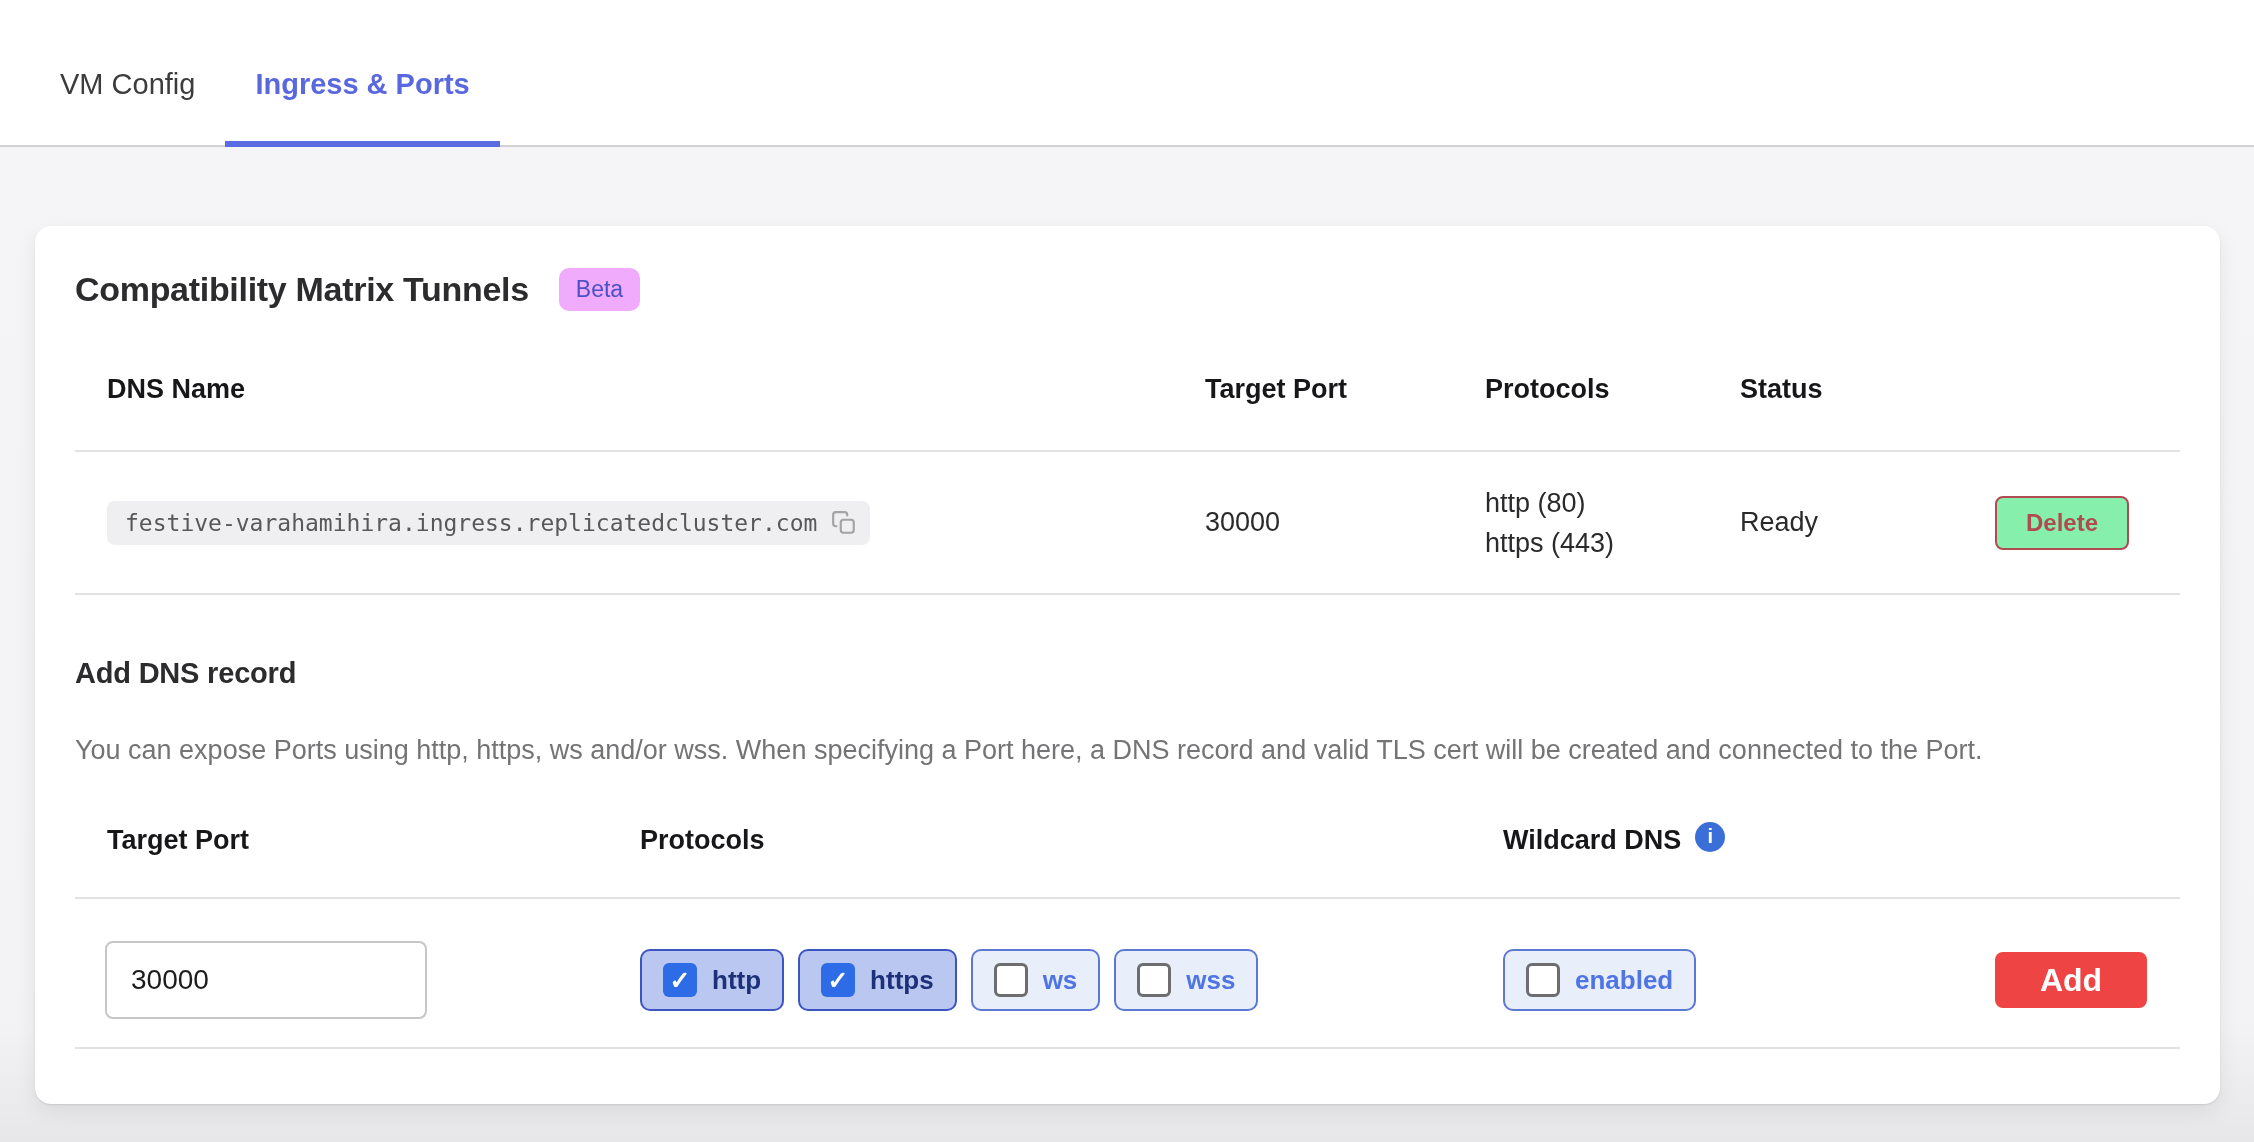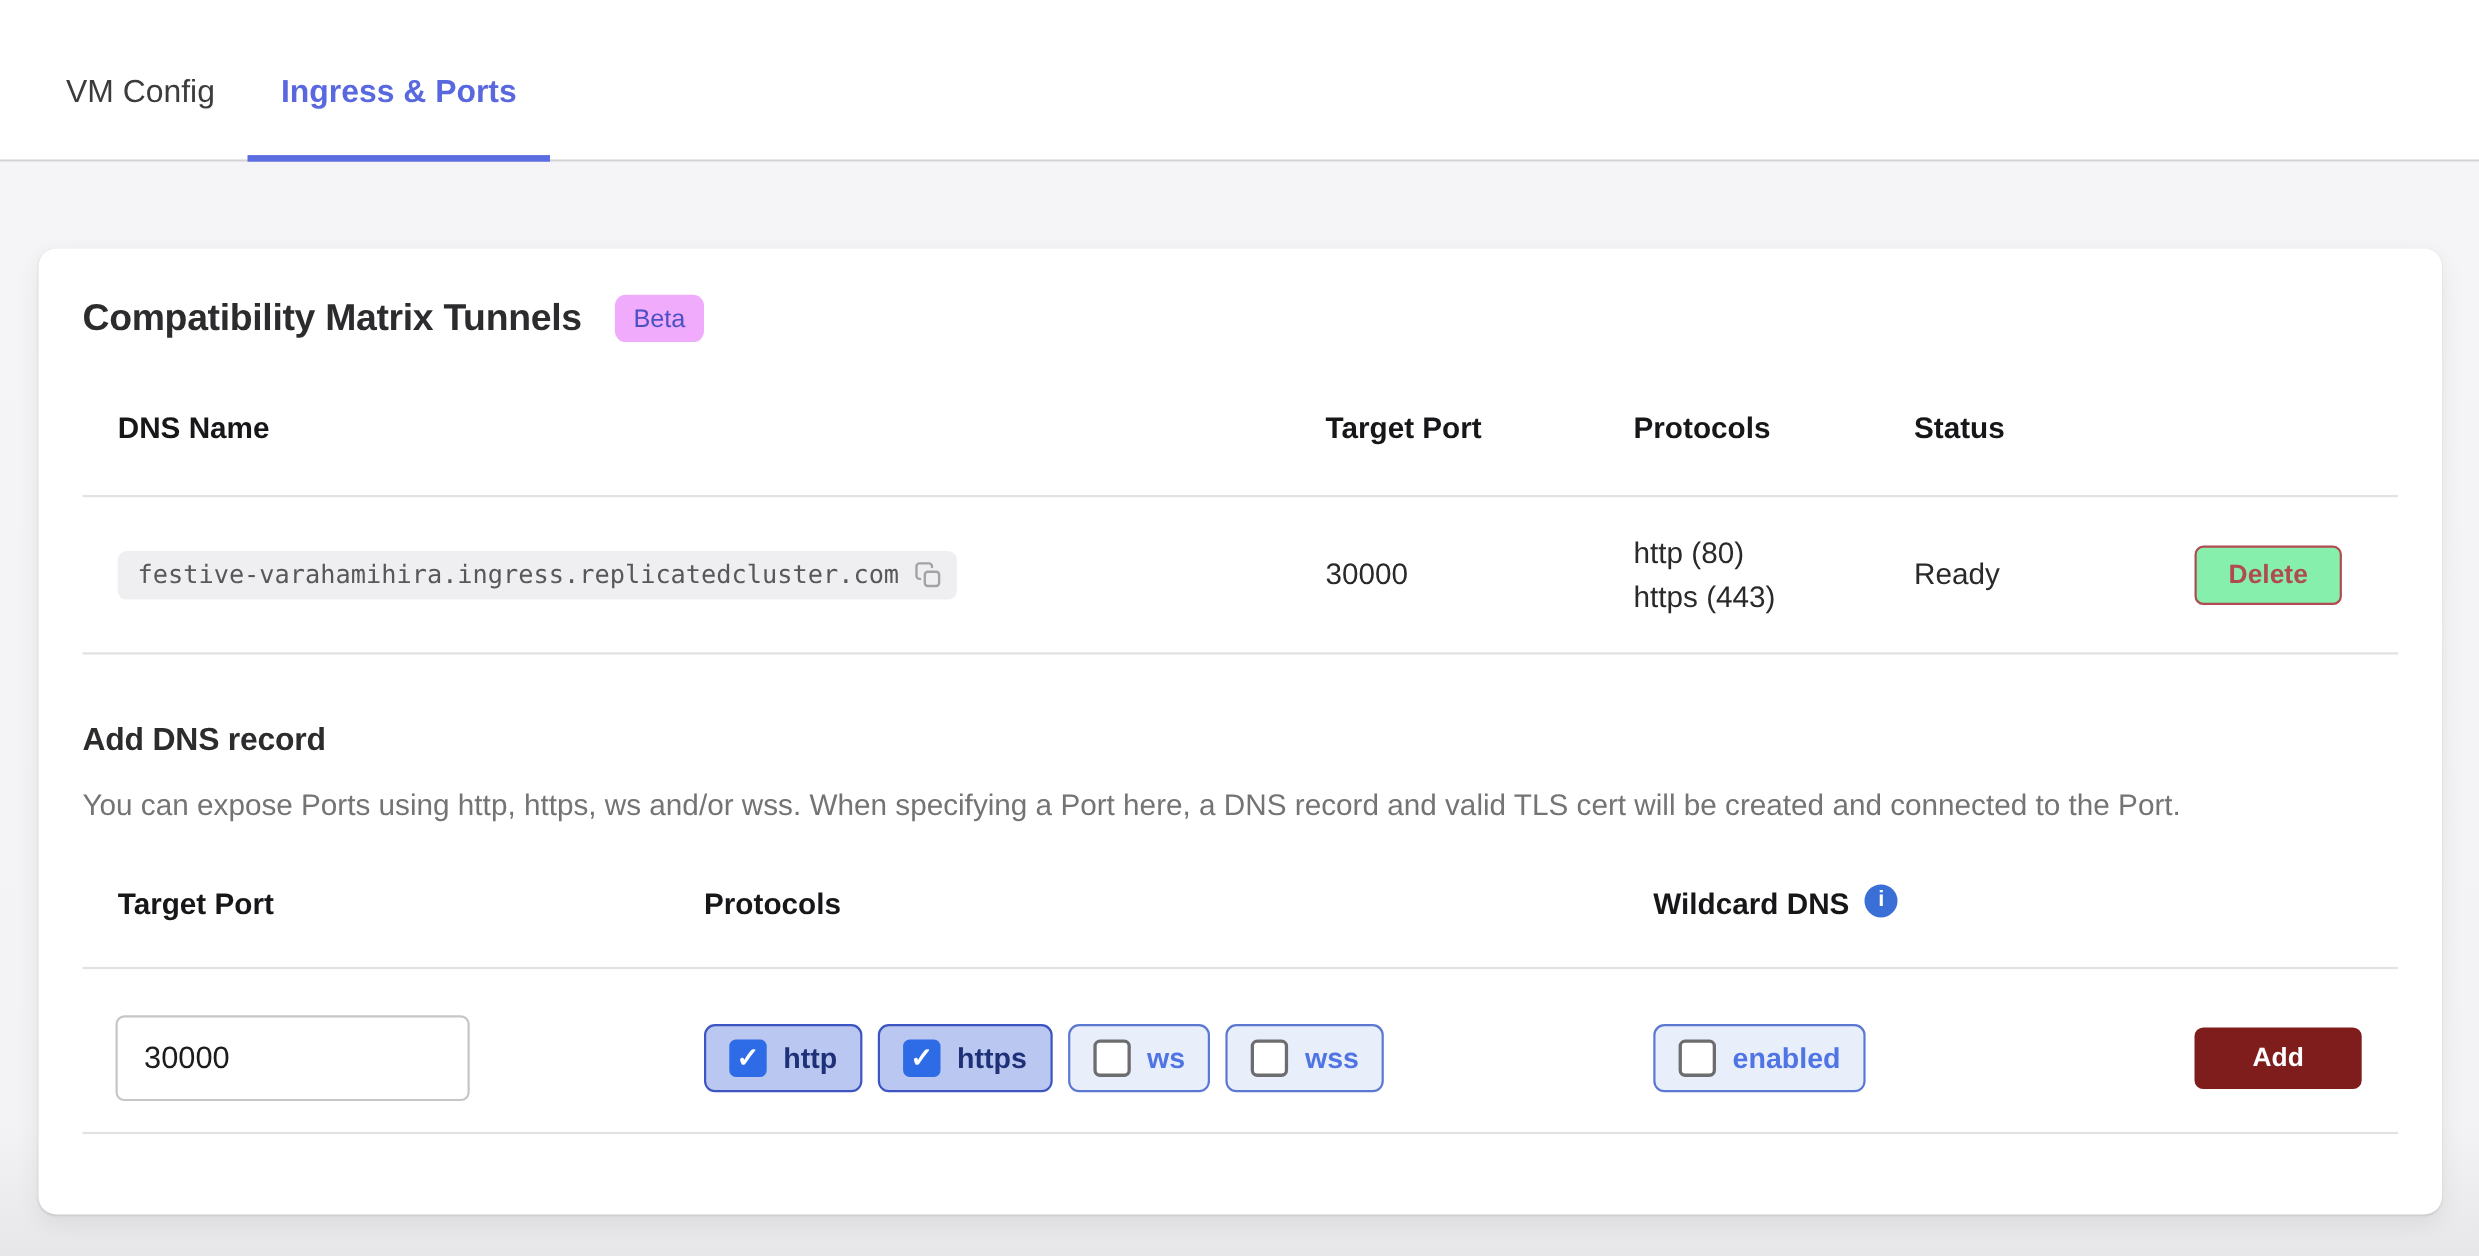--- a/index.html
+++ b/index.html
@@ -118,21 +118,21 @@
 
   
   .section-title {
     margin-top:62px;
     font-size:29px;
     font-weight:700;
     color:#2c2c2e;
     letter-spacing:-0.2px;
   }
   .section-desc {
-    margin-top:22px;
+    margin-top:40px;
     font-size:27px;
     color:#747476;
     line-height:40px;
     max-width:2080px;
   }
 
   .form-grid {
     display:grid;
     grid-template-columns:565px 863px 492px 1fr;
     align-items:center;
@@ -218,28 +218,28 @@
     font-weight:700;
     line-height:1;
   }
   .cb.checked {
     background:#2e6be6;
     border:none;
   }
   .cb.checked::after { visibility:visible; }
 
   .add-btn {
-    background:#7f1d1d;
+    background:#ef4444;
     color:#ffffff;
     border:none;
     border-radius:8px;
     width:152px;
     height:56px;
     font-family:"Liberation Sans", sans-serif;
-    font-size:24px;
+    font-size:32px;
     font-weight:700;
     cursor:pointer;
     justify-self:start;
   }
 </style>
 </head>
 <body>
 
 <div class="tabbar">
   <div class="tab">VM Config</div>

